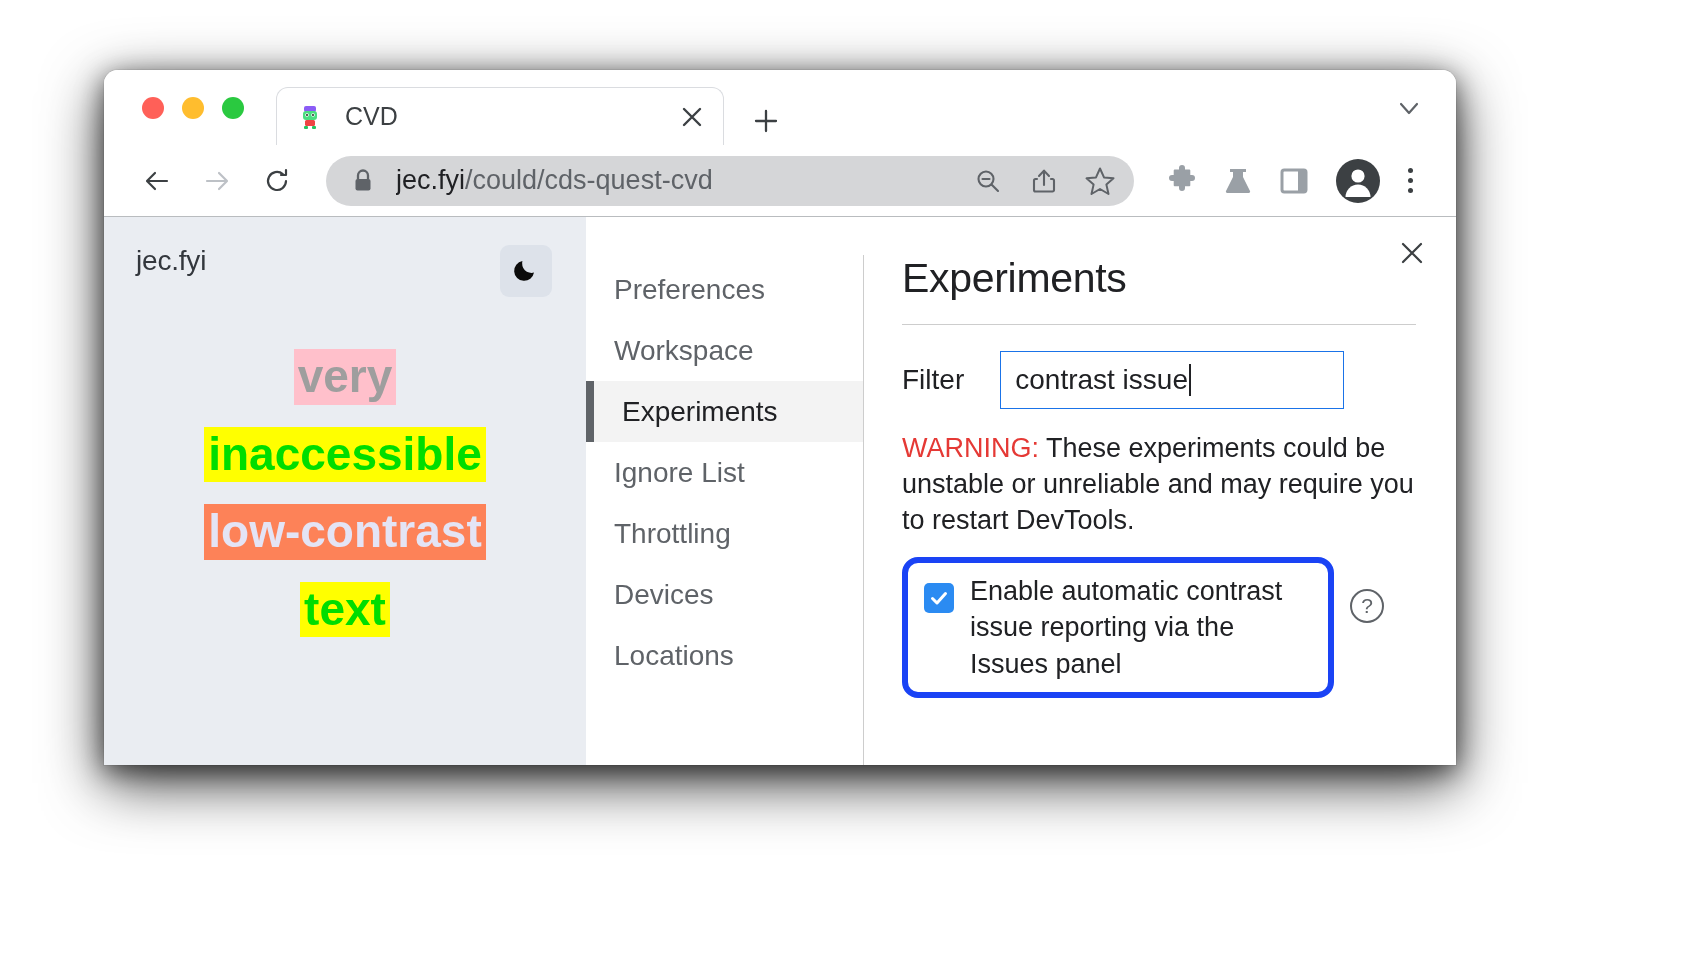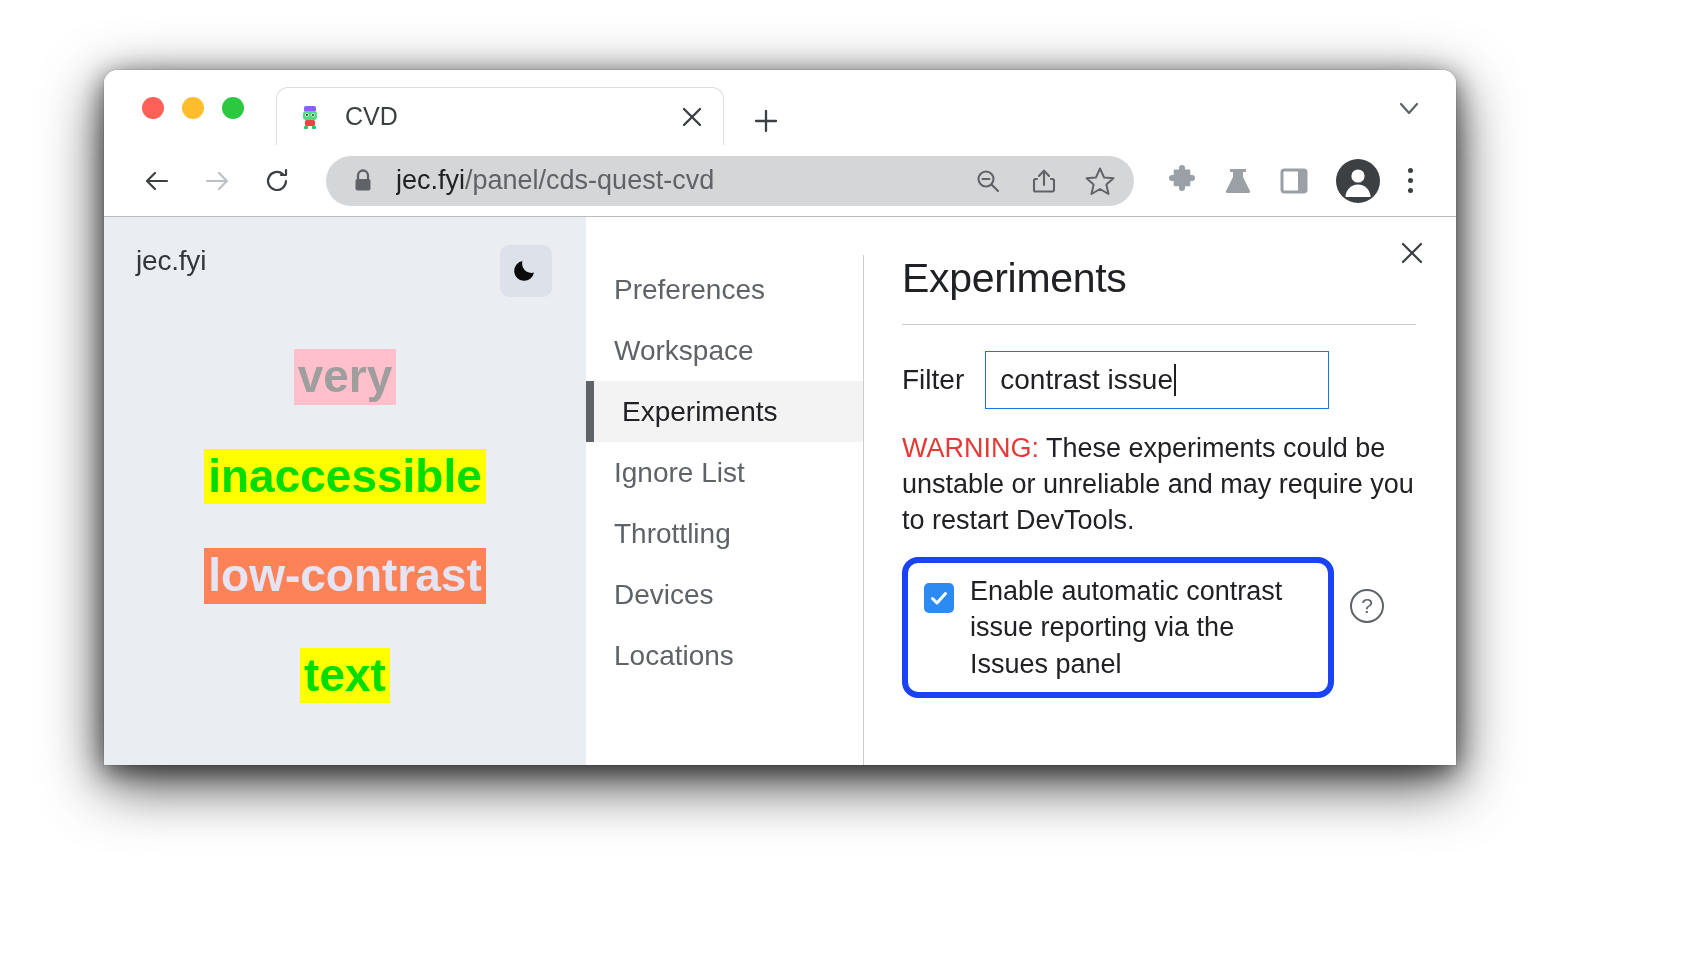--- a/index.html
+++ b/index.html
@@ -209,21 +209,21 @@
     background: #dde2ea;
     border-radius: 9px;
     display: flex; align-items: center; justify-content: center;
   }
 
   .swatches {
     margin-top: 52px;
     display: flex;
     flex-direction: column;
     align-items: center;
-    gap: 44px;
+    gap: 22px;
   }
   .swatch {
     display: inline-block;
     font-size: 46px;
     font-weight: 600;
     line-height: 1.12;
     padding: 2px 4px;
     white-space: nowrap;
   }
 
@@ -293,21 +293,21 @@
     color: #202124;
     letter-spacing: -0.3px;
     padding-bottom: 22px;
     border-bottom: 1px solid #cdcdcd;
     margin-bottom: 26px;
   }
 
   .filter-row {
     display: flex;
     align-items: center;
-    gap: 21px;
+    gap: 36px;
     margin-bottom: 22px;
   }
   .filter-label { font-size: 28px; color: #202124; }
   .filter-input {
     flex: 1;
     height: 58px;
     border: 1px solid #1a73e8;
     background: #fff;
     display: flex;
     align-items: center;
@@ -443,21 +443,21 @@
         </svg>
       </div>
 
       <div class="omnibox">
         <span class="omni-lock">
           <svg width="22" height="26" viewBox="0 0 22 26">
             <path d="M6 11 V7.5 a5 5 0 0 1 10 0 V11" stroke="#5f6368" stroke-width="2.3" fill="none"></path>
             <rect x="3.5" y="11" width="15" height="11.5" rx="2" fill="#5f6368"></rect>
           </svg>
         </span>
-        <span class="omni-url"><span>jec.fyi</span><span class="dim">/panel/cds-quest-cvd</span></span>
+        <span class="omni-url"><span>jec.fyi</span><span class="dim">/could/cds-quest-cvd</span></span>
         <span class="omni-actions">
           <span class="omni-icon">
             <svg width="30" height="30" viewBox="0 0 30 30">
               <circle cx="13" cy="13" r="7.5" stroke="#5f6368" stroke-width="2.1" fill="none"></circle>
               <path d="M9.5 13 H16.5" stroke="#5f6368" stroke-width="2.1" stroke-linecap="round"></path>
               <path d="M18.5 18.5 L25 25" stroke="#5f6368" stroke-width="2.1" stroke-linecap="round"></path>
             </svg>
           </span>
           <span class="omni-icon">
             <svg width="30" height="30" viewBox="0 0 30 30">

